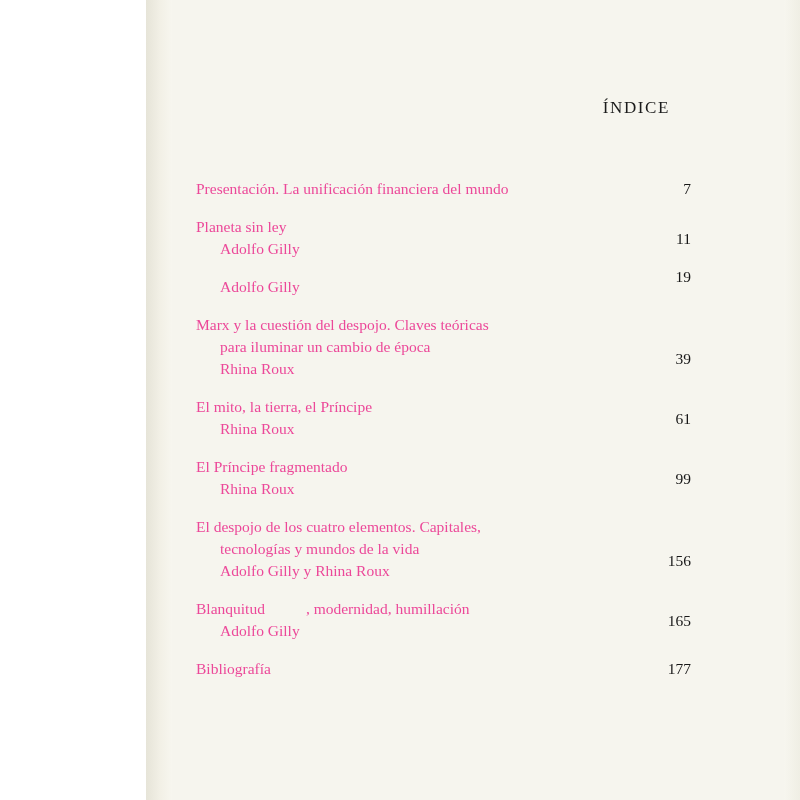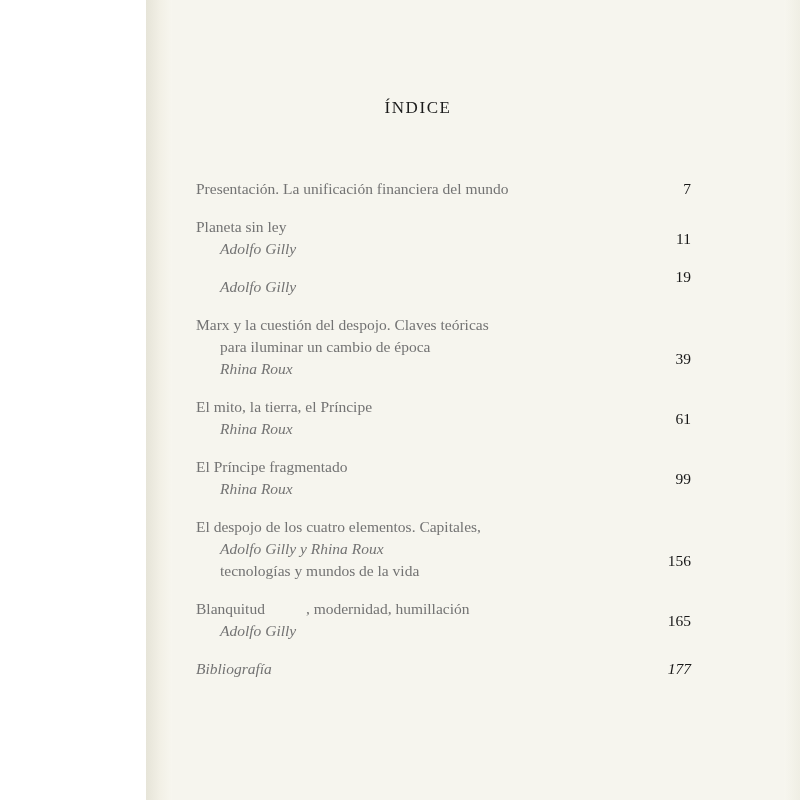--- a/index.html
+++ b/index.html
@@ -56,50 +56,49 @@
   }
   .content {
     position: absolute;
     left: 146px;
     top: 0;
     width: 654px;
     height: 800px;
   }
   .toc-title {
     position: absolute;
-    left: 12px;
+    left: 4px;
     top: 98px;
     width: 520px;
-    text-align: center;
+    text-align: right;
     font-size: 17px;
     letter-spacing: 1.6px;
     color: #1b1b1b;
   }
   .toc-list {
     position: absolute;
     left: 50px;
     top: 178px;
     width: 495px;
   }
   .entry {
     position: relative;
     margin-bottom: 16px;
     min-height: 22px;
   }
   .line {
     position: relative;
     line-height: 22px;
     font-size: 15.5px;
-    color: #737373;
+    color: #ec4899;
   }
   .line.indent {
     padding-left: 24px;
   }
   .line.author {
-    font-style: italic;
     padding-left: 24px;
   }
   .line .roman {
     font-style: normal;
     margin-left: 41px;
   }
   .line .ital {
     margin-top: 32px;
   }
   .page-num {
@@ -113,21 +112,20 @@
   }
   .entry .page-num {
     bottom: 10px;
   }
   .entry.single .page-num {
     top: 0;
     bottom: auto;
   }
   .bibliografia {
     margin-top: 8px;
-    font-style: italic;
   }
 </style>
 </head>
 <body>
 
 <div id="page">
 
   <div class="gutter"></div>
   <div class="page-sheet"></div>
 
@@ -167,22 +165,22 @@
       </div>
 
       <div class="entry">
         <div class="line">El Príncipe fragmentado</div>
         <div class="line author">Rhina Roux</div>
         <div class="page-num">99</div>
       </div>
 
       <div class="entry">
         <div class="line">El despojo de los cuatro elementos. Capitales,</div>
+        <div class="line indent">tecnologías y mundos de la vida</div>
         <div class="line author">Adolfo Gilly y Rhina Roux</div>
-        <div class="line indent">tecnologías y mundos de la vida</div>
         <div class="page-num">156</div>
       </div>
 
       <div class="entry">
         <div class="line"><span class="ital">Blanquitud</span><span class="roman">, modernidad, humillación</span></div>
         <div class="line author">Adolfo Gilly</div>
         <div class="page-num">165</div>
       </div>
 
       <div class="entry single bibliografia">

